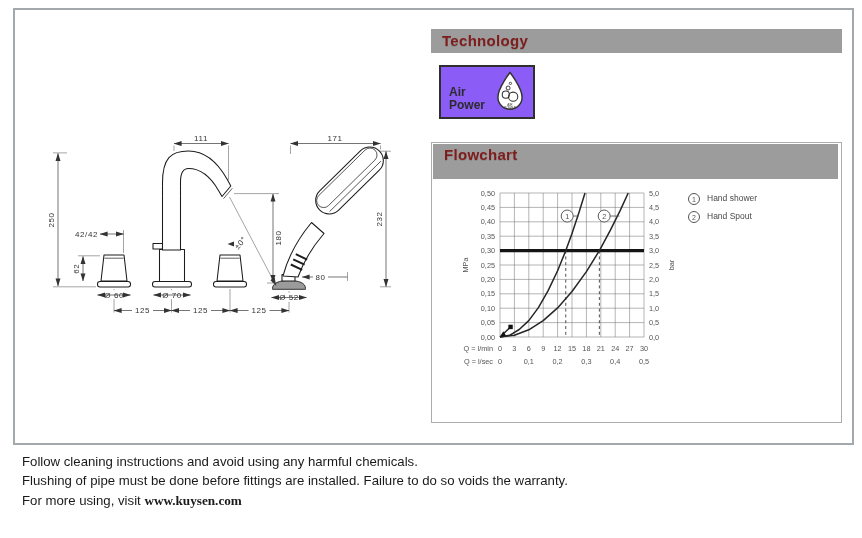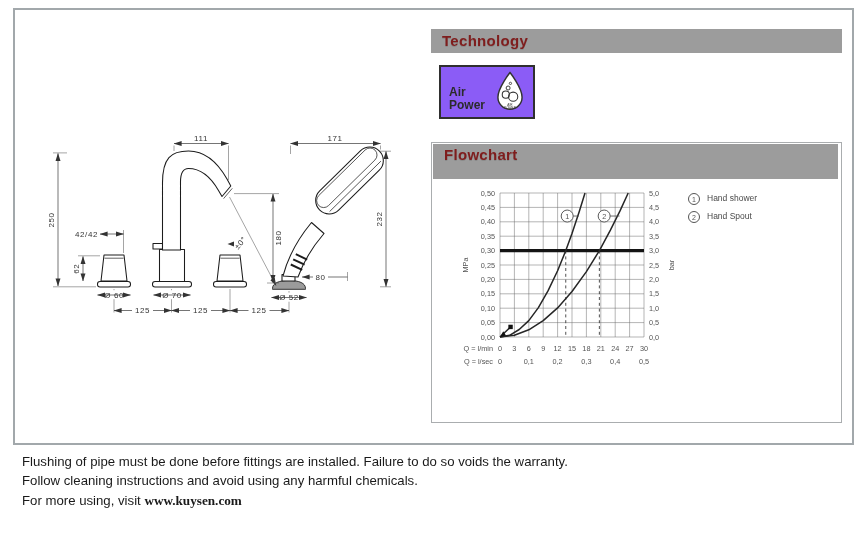--- a/index.html
+++ b/index.html
@@ -274,19 +274,19 @@
       <span class="lgd-circle">1</span>
       <span>Hand shower</span>
     </div>
     <div class="lgd-row">
       <span class="lgd-circle">2</span>
       <span>Hand Spout</span>
     </div>
   </div>
 
   <div id="footer">
+    <div>Follow cleaning instructions and avoid using any harmful chemicals.</div>
     <div>Flushing of pipe must be done before fittings are installed. Failure to do so voids the warranty.</div>
-    <div>Follow cleaning instructions and avoid using any harmful chemicals.</div>
     <div>
       <span>For more using, visit </span><b>www.kuysen.com</b>
     </div>
   </div>
 </div>
 
 </body></html>

